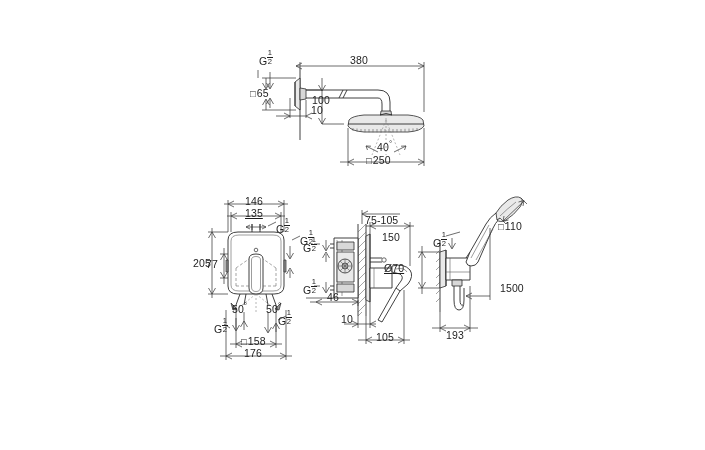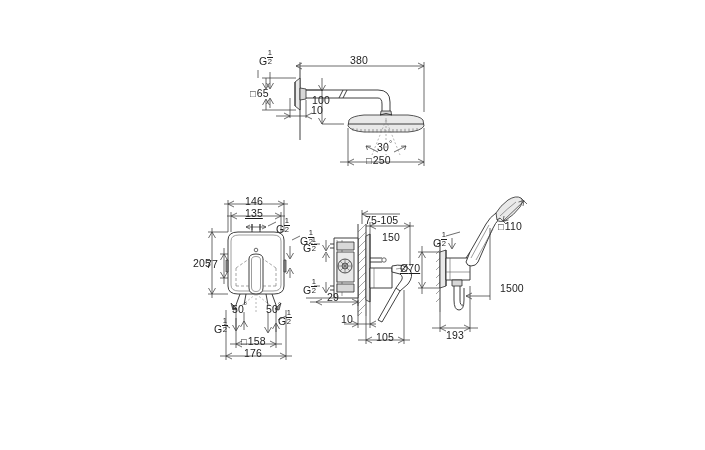--- a/index.html
+++ b/index.html
@@ -417,21 +417,21 @@
   <div class="dimtxt" style="left:259px;top:50px;"><span>G</span><span class="frac"><i>1</i><b>2</b></span></div>
 
   <div class="dimtxt" style="left:250px;top:88px;"><span class="sq"></span><span>65</span></div>
 
   <div class="dimtxt" style="left:350px;top:55px;"><span>380</span></div>
 
   <div class="dimtxt" style="left:311px;top:105px;"><span>10</span></div>
 
   <div class="dimtxt" style="left:312px;top:95px;"><span>100</span></div>
 
-  <div class="dimtxt" style="left:377px;top:140px;"><span class="deg">30</span></div>
+  <div class="dimtxt" style="left:377px;top:140px;"><span class="deg">40</span></div>
 
   <div class="dimtxt" style="left:366px;top:155px;"><span class="sq"></span><span>250</span></div>
 
   <div class="dimtxt" style="left:245px;top:196px;"><span>146</span></div>
   <div class="dimtxt" style="left:245px;top:208px;text-decoration:underline;"><span>135</span></div>
 
   <div class="dimtxt" style="left:276px;top:218px;"><span>G</span><span class="frac"><i>1</i><b>2</b></span></div>
 
   <div class="dimtxt" style="left:300px;top:230px;"><span>G</span><span class="frac"><i>1</i><b>2</b></span></div>
 
@@ -448,27 +448,27 @@
   <div class="dimtxt" style="left:241px;top:336px;"><span class="sq"></span><span>158</span></div>
   <div class="dimtxt" style="left:244px;top:348px;"><span>176</span></div>
 
   <div class="dimtxt" style="left:365px;top:203px;margin-top:12px;"><span>75-105</span></div>
   <div class="dimtxt" style="left:382px;top:232px;"><span>150</span></div>
 
   <div class="dimtxt" style="left:303px;top:237px;"><span>G</span><span class="frac"><i>1</i><b>2</b></span></div>
 
   <div class="dimtxt" style="left:303px;top:279px;"><span>G</span><span class="frac"><i>1</i><b>2</b></span></div>
 
-  <div class="dimtxt" style="left:327px;top:292px;"><span>29</span></div>
+  <div class="dimtxt" style="left:327px;top:292px;"><span>46</span></div>
   <div class="dimtxt" style="left:341px;top:314px;"><span>10</span></div>
   <div class="dimtxt" style="left:376px;top:332px;"><span>105</span></div>
 
   <div class="dimtxt" style="left:498px;top:221px;"><span class="sq"></span><span>110</span></div>
 
   <div class="dimtxt" style="left:433px;top:232px;"><span>G</span><span class="frac"><i>1</i><b>2</b></span></div>
 
-  <div class="dimtxt" style="left:400px;top:263px;text-decoration:underline;">Ø<span>70</span></div>
+  <div class="dimtxt" style="left:384px;top:263px;text-decoration:underline;">Ø<span>70</span></div>
 
   <div class="dimtxt" style="left:492px;top:283px;margin-left:8px;"><span>1500</span></div>
 
   <div class="dimtxt" style="left:446px;top:330px;"><span>193</span></div>
 
 </div>
 
 </body></html>

